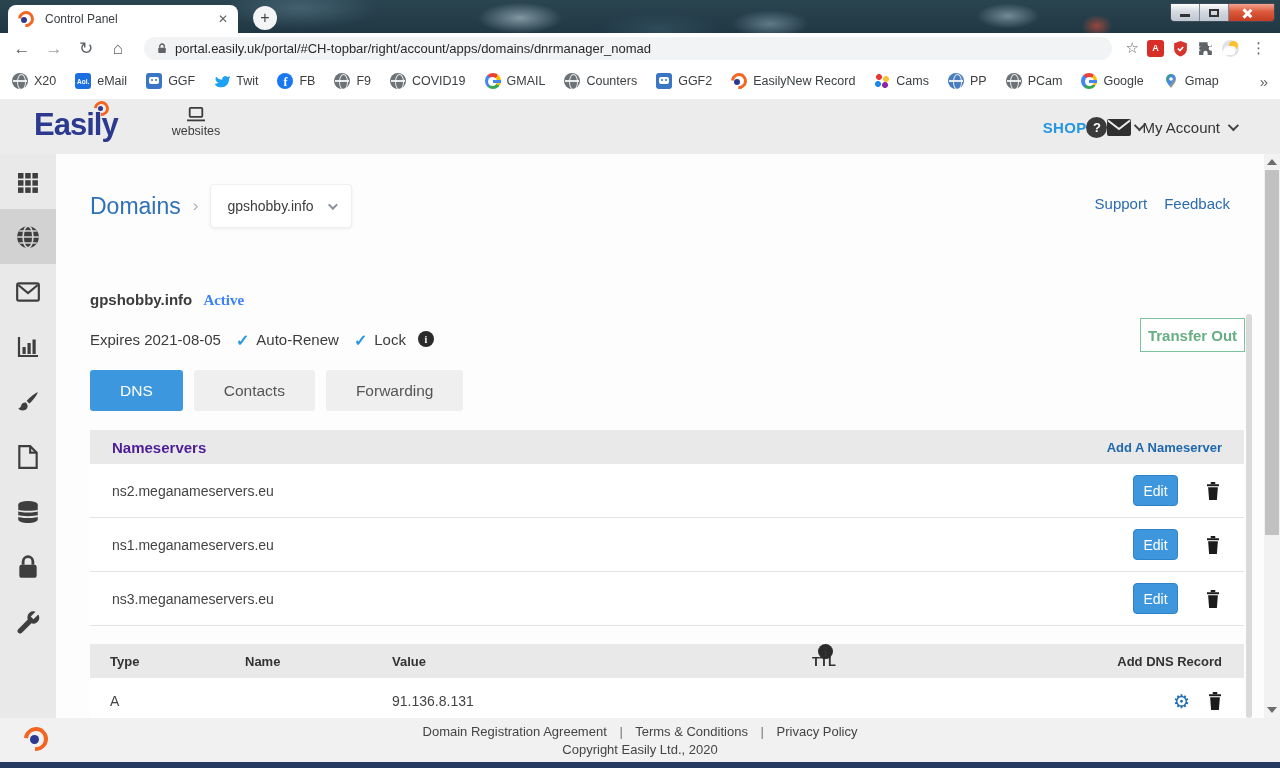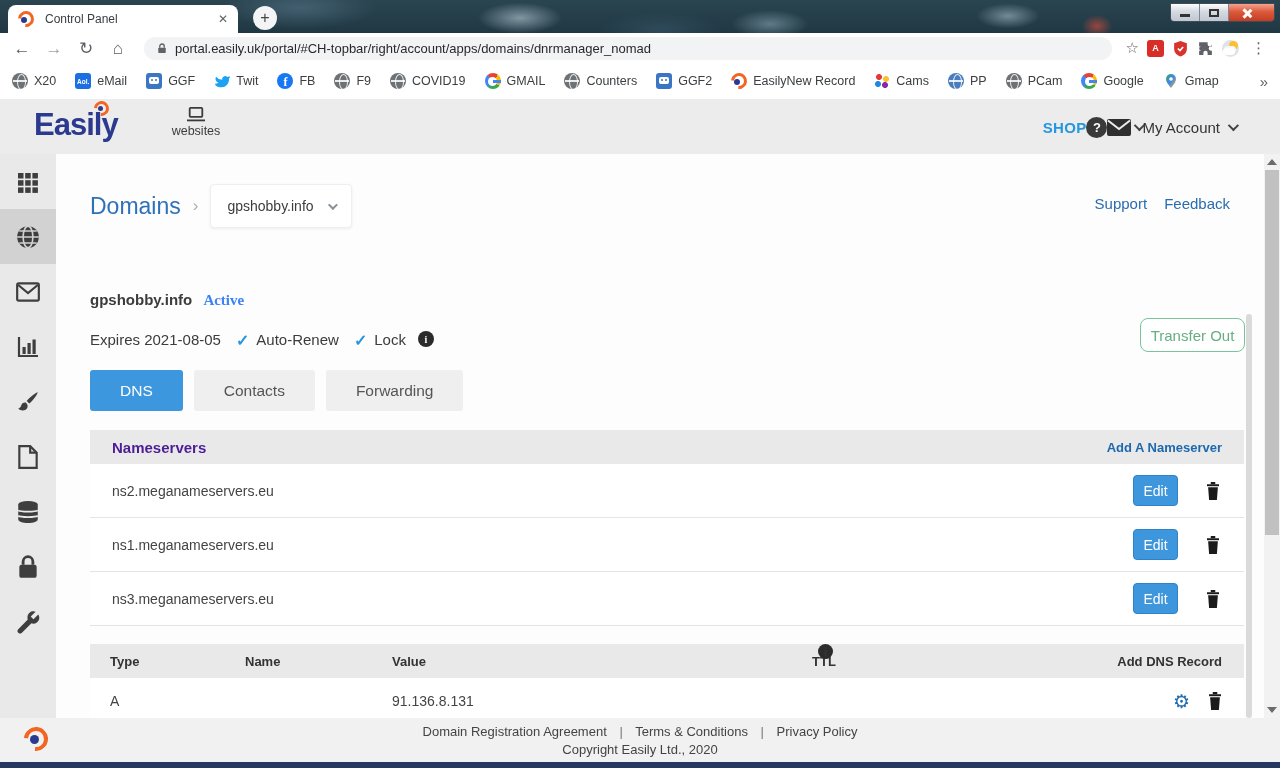--- a/index.html
+++ b/index.html
@@ -135,22 +135,22 @@
   .domain-line { position:absolute; left:34px; top:137px; font-size:15px; }
   .domain-name { font-weight:bold; color:#3c3c3c; }
   .domain-status { color:#3b82f6; font-weight:bold; margin-left:7px;font-family:Liberation Serif, serif; }
   .expire-line { position:absolute; left:34px; top:177px; font-size:15px; color:#3c3c3c;
     display:flex; align-items:flex-start; gap:7px; }
   .bluecheck { color:#2596e0; font-weight:bold; font-size:16px; margin-left:8px; }
   .info-circle { width:16px; height:16px; border-radius:50%; background:#2b2b2b; color:#fff;
     font-size:10px; font-weight:bold; font-family:"Liberation Serif", serif;
     display:inline-flex; align-items:center; justify-content:center; margin-left:5px; }
   .transfer-btn { position:absolute; right:35px; top:164px; width:105px; height:34px;
-    background:#fff; border:1.5px solid #79c49b; border-radius:8px; color:#67ae83;
-    font-size:15px; display:flex; align-items:center; justify-content:center; }
+    background:#fff; border:1.5px solid #79c49b; border-radius:0; color:#67ae83;
+    font-size:15px; display:flex; align-items:center; justify-content:center;font-weight:bold; }
 
   .tabs-row { position:absolute; left:34px; top:216px; display:flex; gap:11px; }
   .ptab { height:41px; padding:0 30px; display:flex; align-items:center; justify-content:center;
     font-size:15.5px; border-radius:3px; background:#efefef; color:#555; }
   .ptab.active { background:#3d97de; color:#fff; }
 
   .panel { position:absolute; left:34px; right:36px; }
   .panel-head { height:34px; background:#e9e9e9; display:flex; align-items:center;
     padding:0 22px; position:relative; }
   .panel-head-title { font-size:15px; font-weight:bold; color:#4c1d95; }

